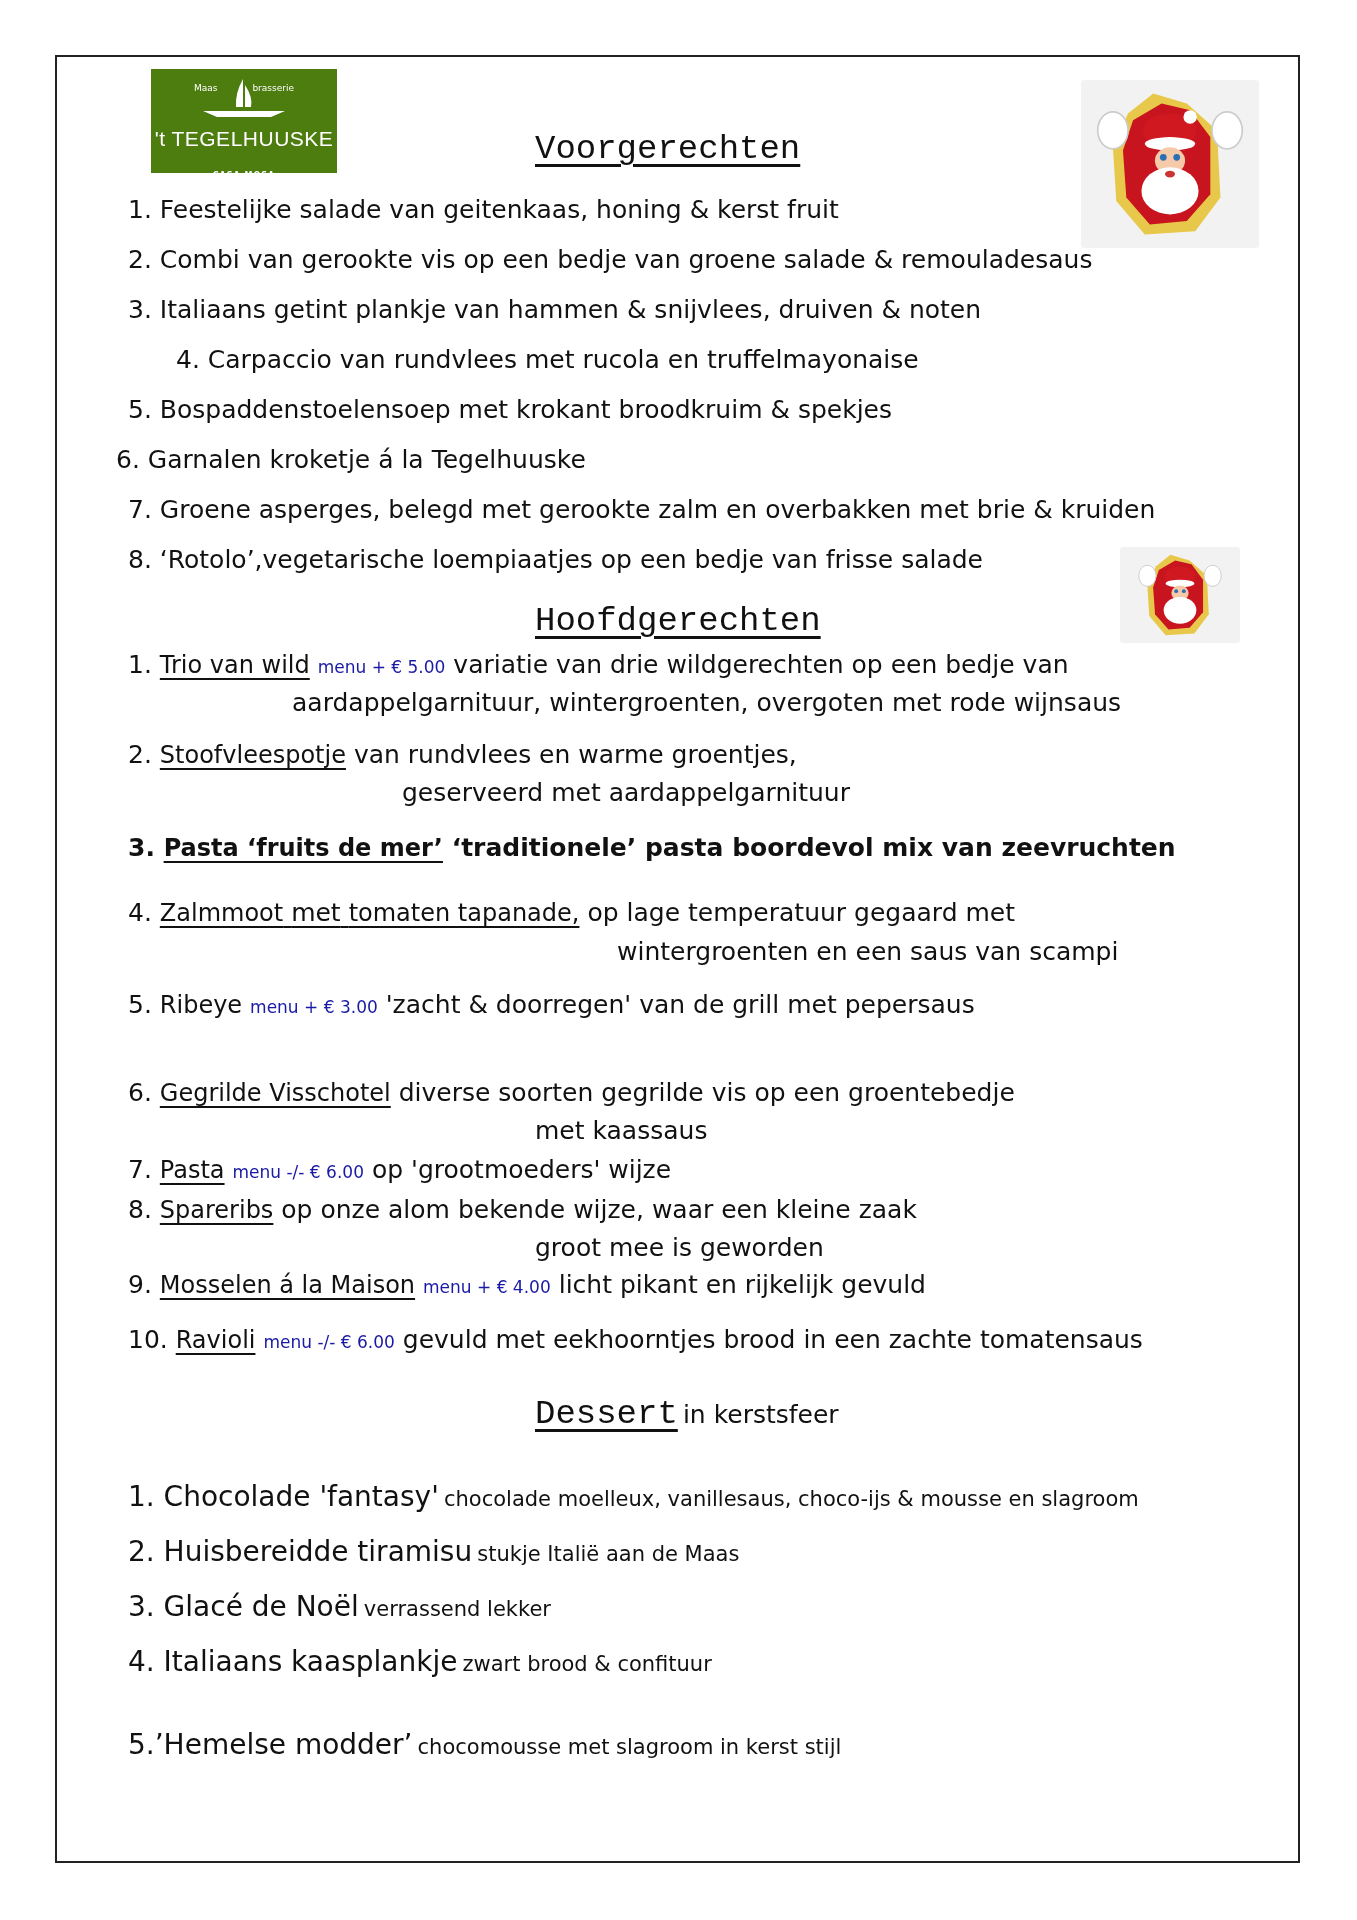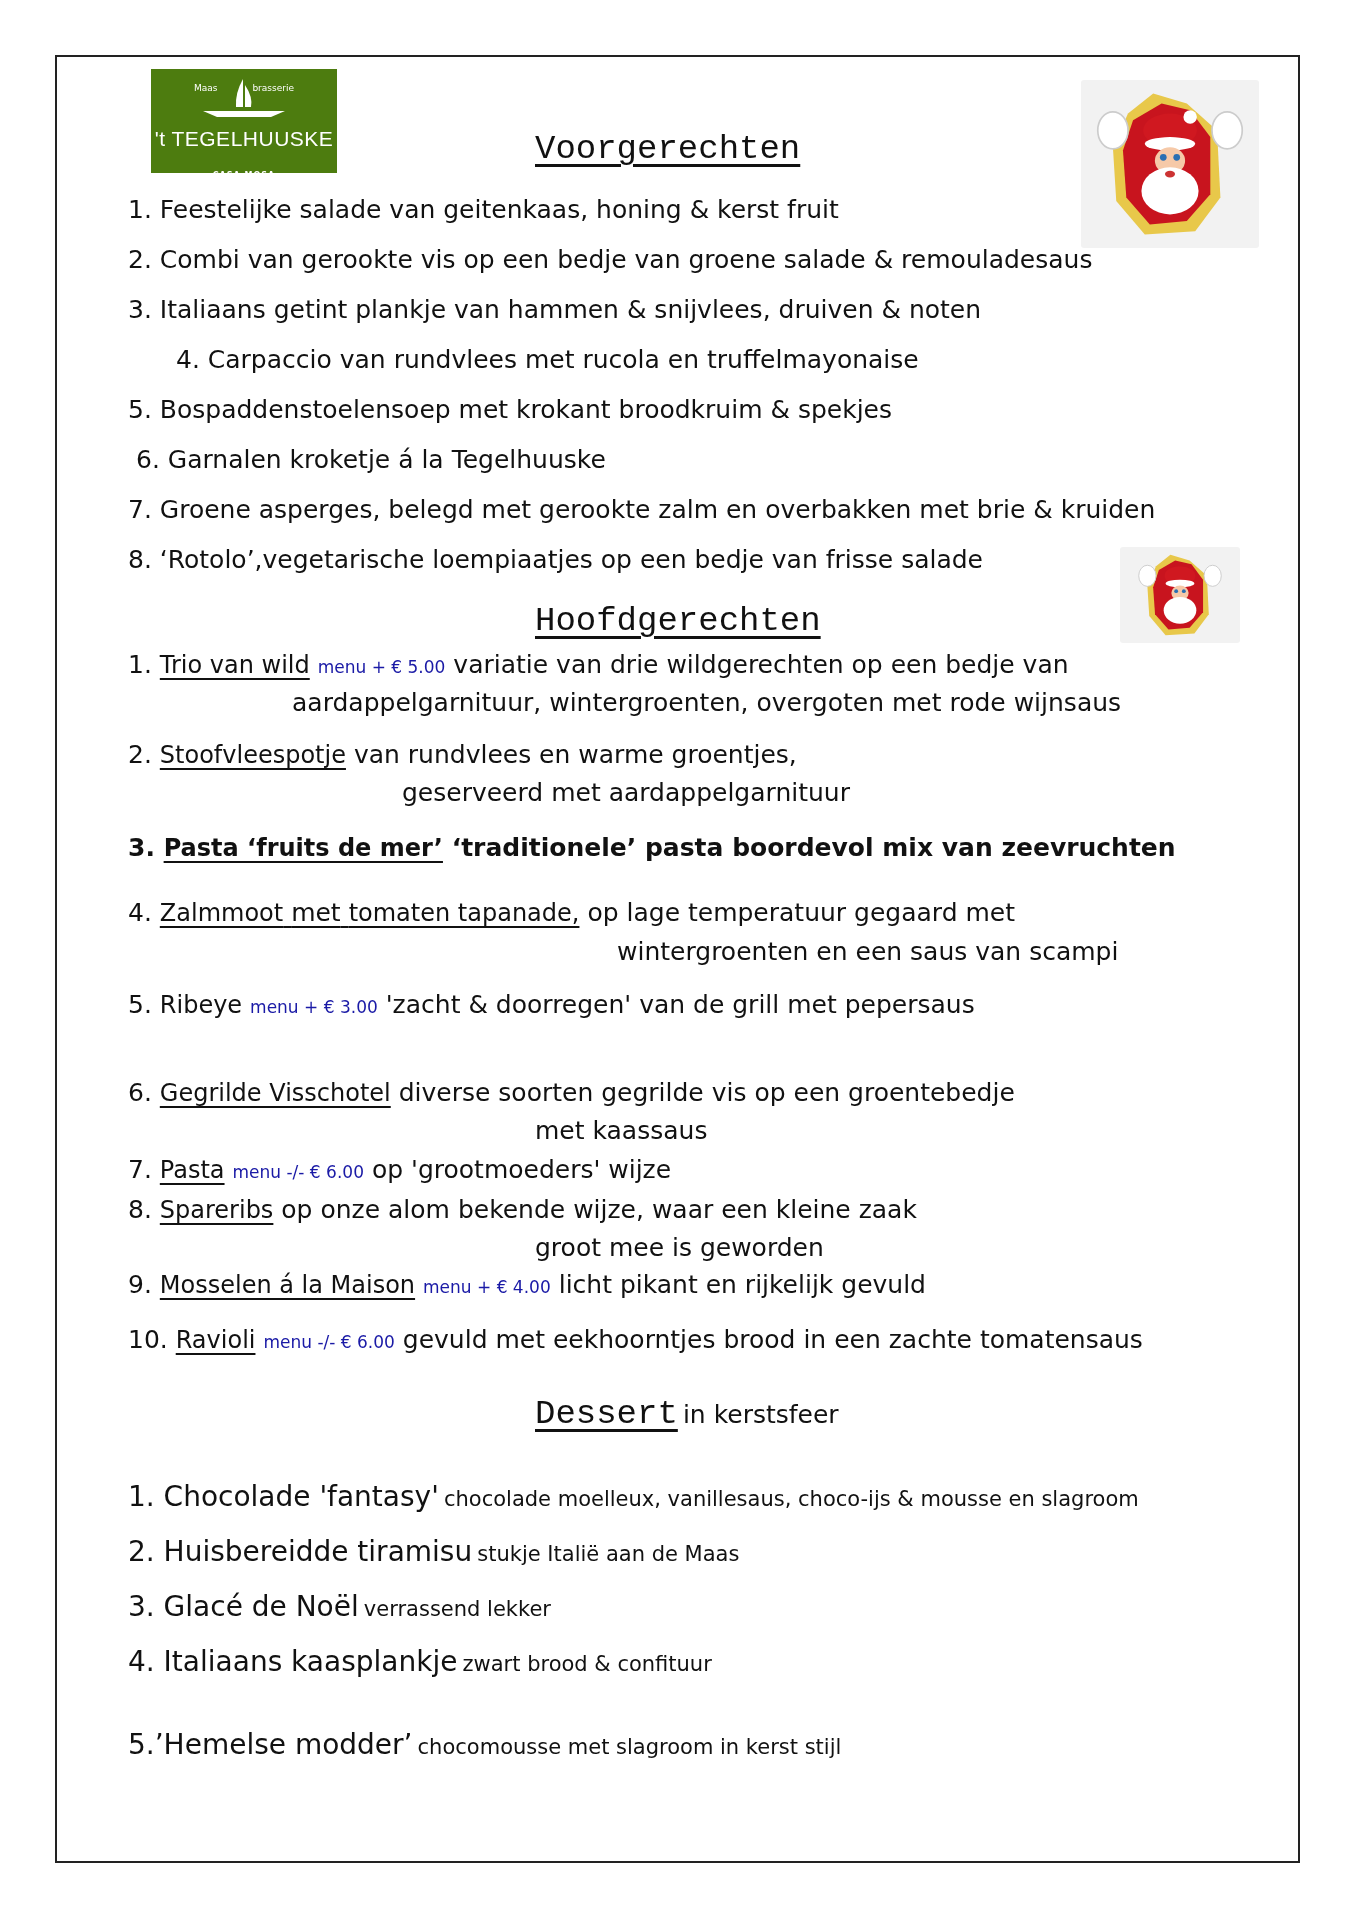--- a/index.html
+++ b/index.html
@@ -79,21 +79,21 @@
     <ellipse cx="84" cy="30" rx="9" ry="11" fill="#fff" stroke="#ccc"></ellipse>
   </svg>
 </div>
 
 <div class="abs heading" style="left:535px; top:130px;">Voorgerechten</div>
 <div class="abs line" style="left:128px; top:195px;">1. Feestelijke salade van geitenkaas, honing &amp; kerst fruit</div>
 <div class="abs line" style="left:128px; top:245px;">2. Combi van gerookte vis op een bedje van groene salade &amp; remouladesaus</div>
 <div class="abs line" style="left:128px; top:295px;">3. Italiaans getint plankje van hammen &amp; snijvlees, druiven &amp; noten</div>
 <div class="abs line" style="left:128px; top:345px;margin-left:48px;">4. Carpaccio van rundvlees met rucola en truffelmayonaise</div>
 <div class="abs line" style="left:128px; top:395px;">5. Bospaddenstoelensoep met krokant broodkruim &amp; spekjes</div>
-<div class="abs line" style="left:136px; top:445px;">6. Garnalen kroketje á la Tegelhuuske</div>
+<div class="abs line" style="left:116px; top:445px;">6. Garnalen kroketje á la Tegelhuuske</div>
 <div class="abs line" style="left:128px; top:495px;">7. Groene asperges, belegd met gerookte zalm en overbakken met brie &amp; kruiden</div>
 <div class="abs line" style="left:128px; top:545px;">8. ‘Rotolo’,vegetarische loempiaatjes op een bedje van frisse salade</div>
 
 <div class="abs heading" style="left:535px; top:602px;">Hoofdgerechten</div>
 
 <div class="abs line" style="left:128px; top:650px;">
   <span>1.</span>
   <span class="big u">Trio van wild</span>
   <span class="menu">menu + € 5.00</span>
   <span>variatie van drie wildgerechten op een bedje van</span>

